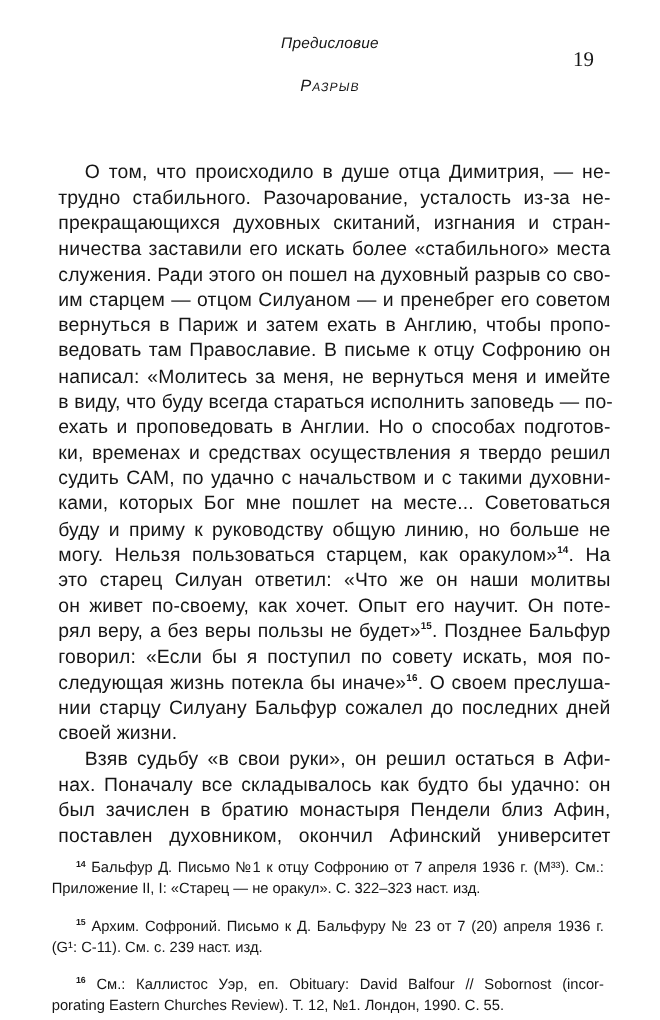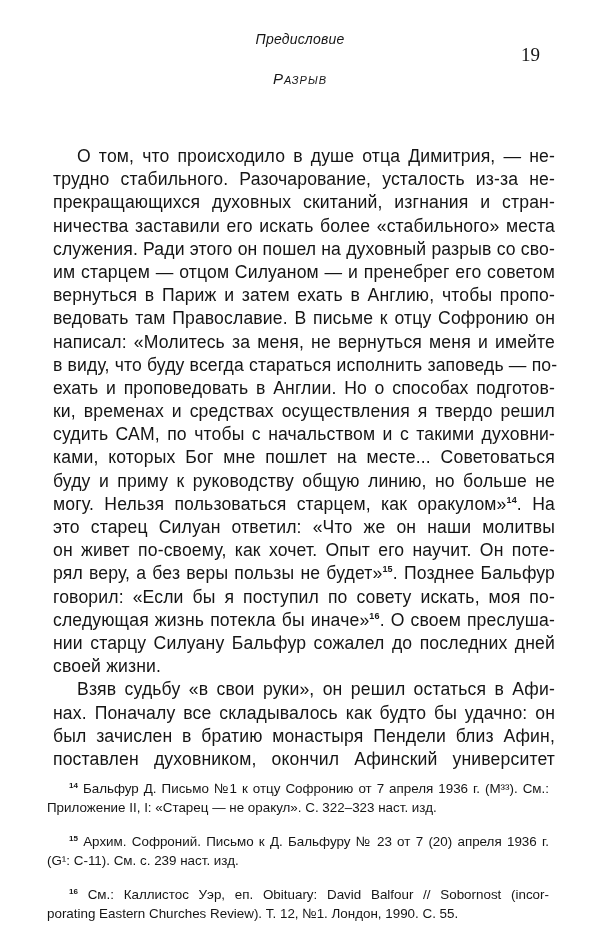--- a/index.html
+++ b/index.html
@@ -118,21 +118,21 @@
     <div class="line">прекращающихся духовных скитаний, изгнания и стран-</div>
     <div class="line">ничества заставили его искать более «стабильного» места</div>
     <div class="line">служения. Ради этого он пошел на духовный разрыв со сво-</div>
     <div class="line">им старцем — отцом Силуаном — и пренебрег его советом</div>
     <div class="line">вернуться в Париж и затем ехать в Англию, чтобы пропо-</div>
     <div class="line">ведовать там Православие. В письме к отцу Софронию он</div>
     <div class="line">написал: «Молитесь за меня, не вернуться меня и имейте</div>
     <div class="line">в виду, что буду всегда стараться исполнить заповедь — по-</div>
     <div class="line">ехать и проповедовать в Англии. Но о способах подготов-</div>
     <div class="line">ки, временах и средствах осуществления я твердо решил</div>
-    <div class="line">судить САМ, по чтобы с начальством и с такими духовни-</div>
+    <div class="line">судить САМ, по удачно с начальством и с такими духовни-</div>
     <div class="line">ками, которых Бог мне пошлет на месте... Советоваться</div>
     <div class="line">буду и приму к руководству общую линию, но больше не</div>
     <div class="line"><span>могу. Нельзя пользоваться старцем, как оракулом»</span><sup class="fn">14</sup><span>. На</span></div>
     <div class="line">это старец Силуан ответил: «Что же он наши молитвы</div>
     <div class="line">он живет по-своему, как хочет. Опыт его научит. Он поте-</div>
     <div class="line"><span>рял веру, а без веры пользы не будет»</span><sup class="fn">15</sup><span>. Позднее Бальфур</span></div>
     <div class="line">говорил: «Если бы я поступил по совету искать, моя по-</div>
     <div class="line"><span>следующая жизнь потекла бы иначе»</span><sup class="fn">16</sup><span>. О своем преслуша-</span></div>
     <div class="line">нии старцу Силуану Бальфур сожалел до последних дней</div>
     <div class="line last">своей жизни.</div>

